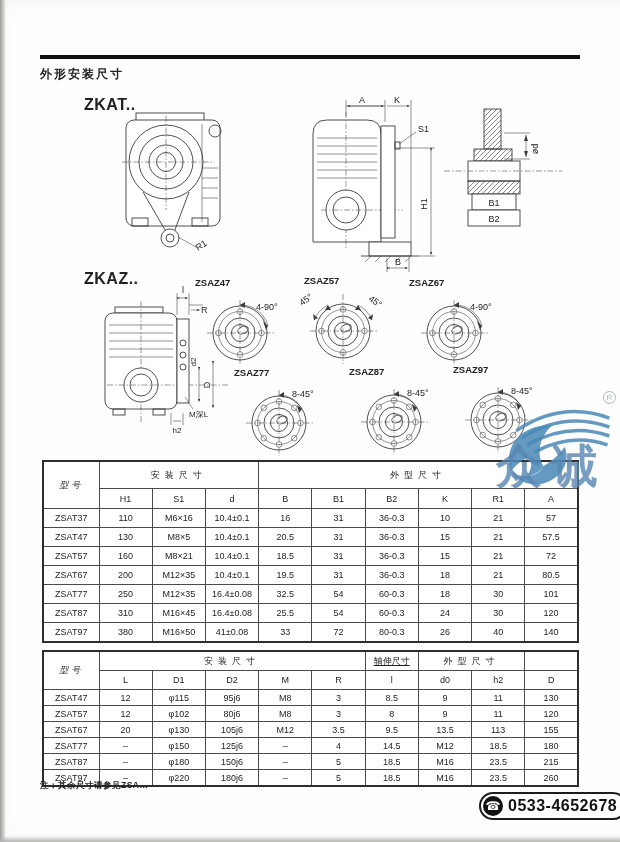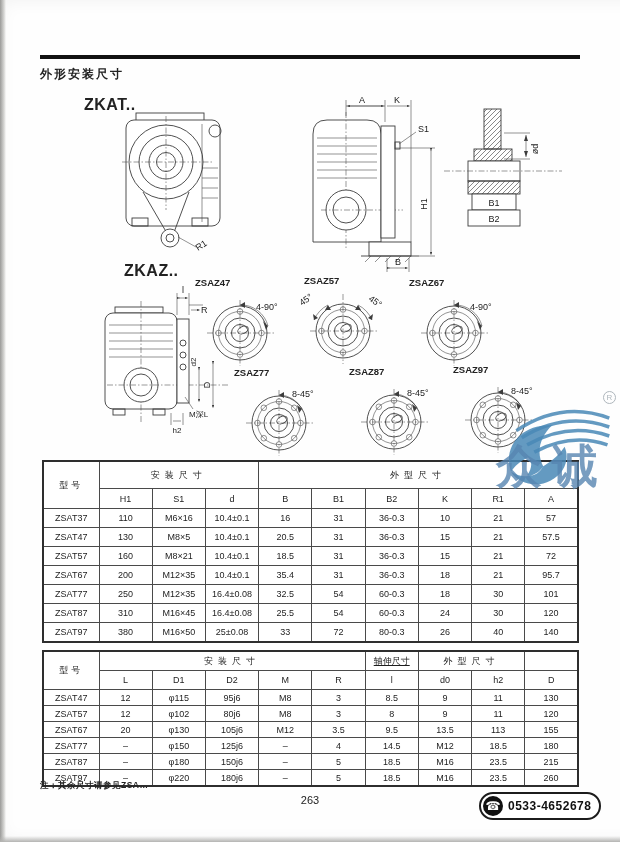--- a/index.html
+++ b/index.html
@@ -13,53 +13,53 @@
   .edge-left{position:absolute;left:0;top:0;width:6px;height:842px;
     background:linear-gradient(90deg,#9a9a98,#d9d9d7 70%,rgba(255,255,255,0));}
   .edge-bottom{position:absolute;left:0;bottom:0;width:620px;height:6px;
     background:linear-gradient(0deg,#b4b4b2,rgba(255,255,255,0));}
   .edge-right{position:absolute;right:0;top:0;width:3px;height:842px;background:#d8d8d6;}
 
   .top-rule{position:absolute;left:40px;top:55px;width:540px;height:4px;background:#111;}
   .page-title{position:absolute;left:40px;top:66px;font-size:12px;font-weight:bold;letter-spacing:2px;}
   .series-label{position:absolute;font-size:16px;font-weight:bold;color:#222;letter-spacing:.5px;}
   #zkat-label{left:84px;top:96px;}
-  #zkaz-label{left:84px;top:262px;margin-left:40px;}
+  #zkaz-label{left:84px;top:270px;}
 
   svg{position:absolute;overflow:visible;}
   svg text{font-family:"Liberation Sans","DejaVu Sans",sans-serif;fill:#222;}
   .dimtxt{font-size:9px;}
   .dimtxt-sm{font-size:8px;}
   .flange-name{font-size:9.5px;font-weight:bold;}
 
   
   table{position:absolute;left:42px;border-collapse:collapse;table-layout:fixed;width:537px;
         font-size:9px;background:#fff;}
   #table1{top:460px;}
   #table2{top:650px;}
   th,td{border:1px solid #4a4a4a;text-align:center;padding:0;font-weight:normal;color:#1d1d1d;}
   table{border:2px solid #2e2e2e;}
   #table1 .group-row th{height:26px;}
   #table1 .col-row th{height:19px;}
   #table1 td{height:18px;}
   #table2 .group-row th{height:18px;}
   #table2 .col-row th{height:18px;}
   #table2 td{height:15px;}
-  .model-th{font-weight:normal;letter-spacing:3px;}
+  .model-th{font-weight:normal;letter-spacing:3px;font-style:italic;}
   .group-th{letter-spacing:5px;margin-top:46px;}
   .group-th-tight{letter-spacing:0px;text-decoration:underline;}
 
   .note-line{position:absolute;left:40px;top:780px;font-size:8.5px;font-weight:bold;letter-spacing:.5px;}
   .page-number{position:absolute;left:0;top:794px;width:620px;text-align:center;font-size:11px;}
 
   .phone-stamp{position:absolute;left:479px;top:792px;height:24px;border:2px solid #1c1c1c;
     border-radius:14px;display:flex;align-items:center;padding:0 8px 0 2px;background:#fff;}
   .phone-icon{width:20px;height:20px;border-radius:50%;background:#111;color:#fff;
     display:flex;align-items:center;justify-content:center;font-size:12px;margin-right:5px;}
-  .phone-num{font-size:12px;font-weight:bold;letter-spacing:.5px;color:#111;}
+  .phone-num{font-size:16px;font-weight:bold;letter-spacing:.5px;color:#111;}
 
   .watermark{position:absolute;left:486px;top:386px;width:134px;height:150px;pointer-events:none;z-index:5;}
   .wm-text{position:absolute;left:496px;top:436px;width:130px;font-size:46px;font-weight:bold;
     color:rgba(86,133,176,.8);letter-spacing:10px;z-index:5;pointer-events:none;
     font-family:"Liberation Sans","DejaVu Sans",sans-serif;}
   .registered{position:absolute;left:603px;top:391px;width:11px;height:11px;border:1px solid #aeb6bc;
     border-radius:50%;color:#aeb6bc;font-size:8px;line-height:11px;text-align:center;z-index:5;}
   .cl{stroke:#555;stroke-width:.6;stroke-dasharray:6 2 1.5 2;fill:none;}
   .ln{stroke:#3c3c3c;stroke-width:.9;fill:none;}
   .lnf{stroke:#3c3c3c;stroke-width:.9;fill:#fff;}
@@ -408,26 +408,26 @@
           <td>36-0.3</td>
           <td>15</td>
           <td>21</td>
           <td>72</td>
         </tr>
         <tr>
           <td>ZSAT67</td>
           <td>200</td>
           <td>M12×35</td>
           <td>10.4±0.1</td>
-          <td>35.4</td>
+          <td>19.5</td>
           <td>31</td>
           <td>36-0.3</td>
           <td>18</td>
           <td>21</td>
-          <td>95.7</td>
+          <td>80.5</td>
         </tr>
         <tr>
           <td>ZSAT77</td>
           <td>250</td>
           <td>M12×35</td>
           <td>16.4±0.08</td>
           <td>32.5</td>
           <td>54</td>
           <td>60-0.3</td>
           <td>18</td>
@@ -443,21 +443,21 @@
           <td>54</td>
           <td>60-0.3</td>
           <td>24</td>
           <td>30</td>
           <td>120</td>
         </tr>
         <tr>
           <td>ZSAT97</td>
           <td>380</td>
           <td>M16×50</td>
-          <td>25±0.08</td>
+          <td>41±0.08</td>
           <td>33</td>
           <td>72</td>
           <td>80-0.3</td>
           <td>26</td>
           <td>40</td>
           <td>140</td>
         </tr>
       </tbody>
   </table>
 
@@ -555,21 +555,20 @@
           <td>5</td>
           <td>18.5</td>
           <td>M16</td>
           <td>23.5</td>
           <td>260</td>
         </tr>
       </tbody>
   </table>
 
   <div class="note-line">注：其余尺寸请参见ZSA…</div>
-  <div class="page-number">263</div>
 
   <div class="phone-stamp">
     <span class="phone-icon">☎</span>
     <span class="phone-num">0533-4652678</span>
   </div>
 
   <svg class="watermark" viewBox="0 0 150 140">
     <g fill="none" stroke="rgba(73,136,182,.85)">
       <path d="M34,36 Q85,2 138,22" stroke-width="4"></path>
       <path d="M40,44 Q88,14 138,32" stroke-width="4"></path>

